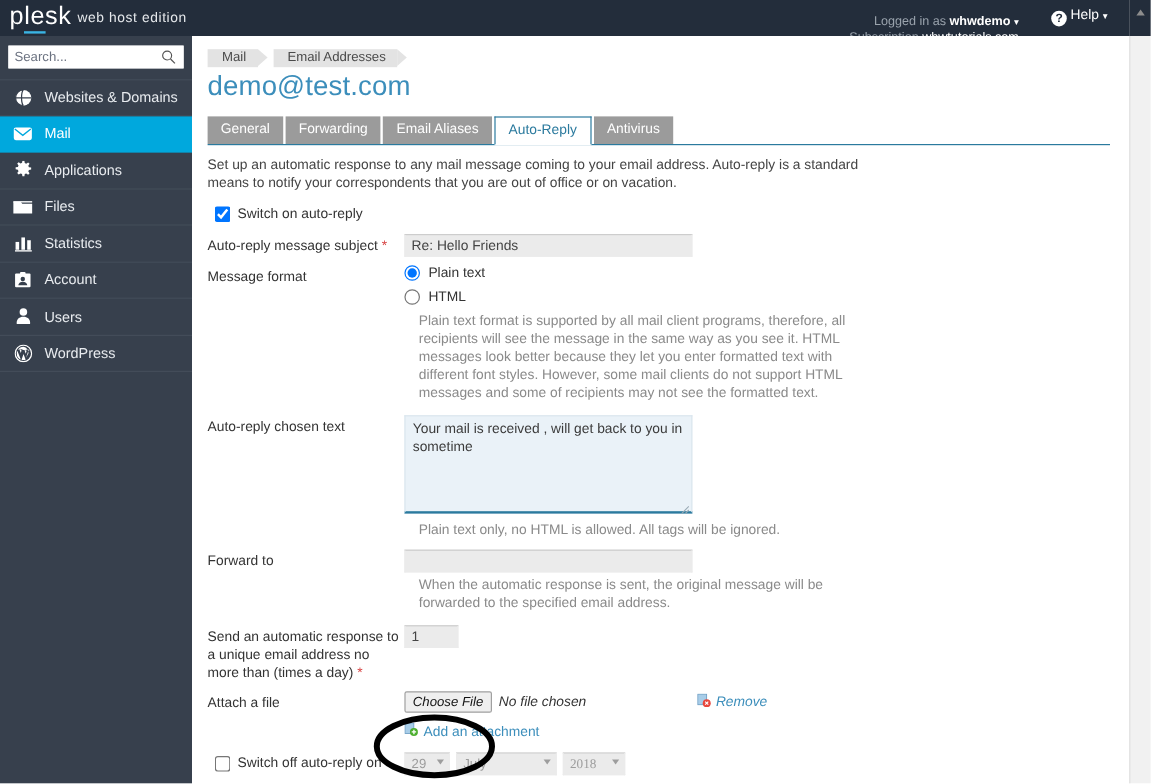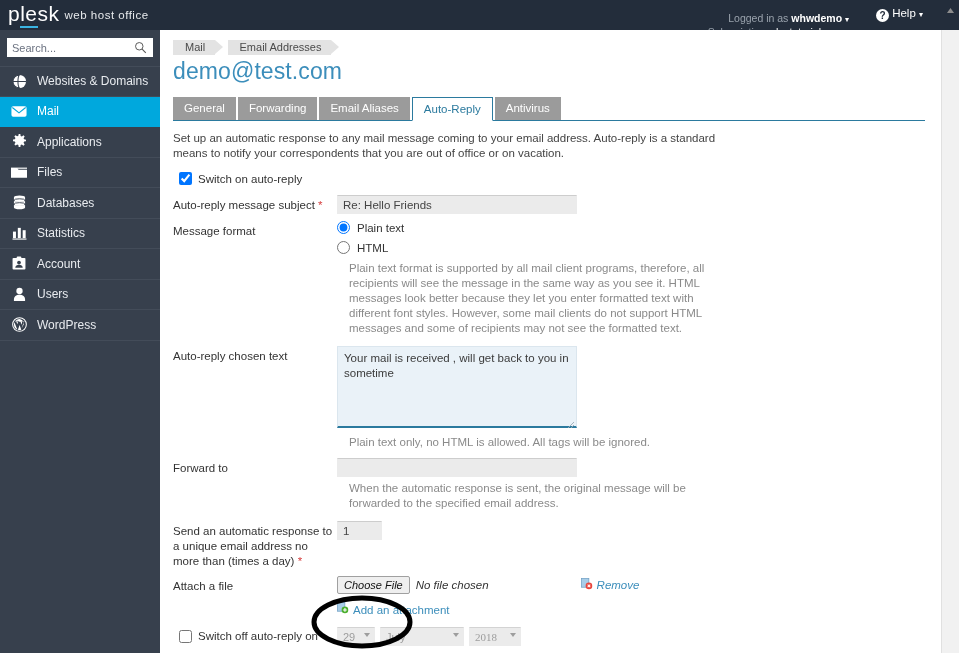--- a/index.html
+++ b/index.html
@@ -242,21 +242,21 @@
     background: #232d3b;
   }
 </style>
 </head>
 <body>
 
 <div id="app">
 
   <div class="topbar">
     <div class="logo">
-      <span class="mark"><span>p</span><span class="ul">le</span><span>sk</span></span><span class="edition">web host office</span>
+      <span class="mark"><span>p</span><span class="ul">le</span><span>sk</span></span><span class="edition">web host edition</span>
     </div>
 
     <div class="acct">
       <div>
         <span class="lbl">Logged in as</span>
         <span class="val">whwdemo</span>
         <span class="caret">▾</span>
       </div>
       <div>
         <span class="lbl">Subscription</span>
@@ -317,34 +317,20 @@
       <div class="nav-item">
         <span class="nav-icon">
           <svg width="16" height="13" viewBox="0 0 18 14">
               <path fill="#fff" d="M0 2h7l1.5 2H18v9H0z"></path>
               <rect x="0" y="1.5" width="18" height="1.3" fill="#fff"></rect>
             </svg>
         </span>
         <span>Files</span>
       </div>
 
-      <div class="nav-item">
-        <span class="nav-icon">
-          <svg width="13" height="15" viewBox="0 0 14 16">
-              <ellipse cx="7" cy="2.4" rx="6" ry="2" fill="#fff"></ellipse>
-              <rect x="1" y="2.4" width="12" height="3.2" fill="#fff"></rect>
-              <ellipse cx="7" cy="5.8" rx="6" ry="1.8" fill="#fff" stroke="#37404d" stroke-width="1"></ellipse>
-              <rect x="1" y="6.6" width="12" height="3.2" fill="#fff"></rect>
-              <ellipse cx="7" cy="10" rx="6" ry="1.8" fill="#fff" stroke="#37404d" stroke-width="1"></ellipse>
-              <rect x="1" y="10.8" width="12" height="2.6" fill="#fff"></rect>
-              <ellipse cx="7" cy="13.4" rx="6" ry="2" fill="#fff"></ellipse>
-            </svg>
-        </span>
-        <span>Databases</span>
-      </div>
 
       <div class="nav-item">
         <span class="nav-icon">
           <svg width="15" height="14" viewBox="0 0 16 15">
               <rect x="1" y="6" width="3.2" height="7" fill="#fff"></rect>
               <rect x="6.2" y="2" width="3.2" height="11" fill="#fff"></rect>
               <rect x="11.4" y="4.5" width="3.2" height="8.5" fill="#fff"></rect>
               <rect x="0.5" y="13.4" width="15" height="1.2" fill="#fff"></rect>
             </svg>
         </span>

